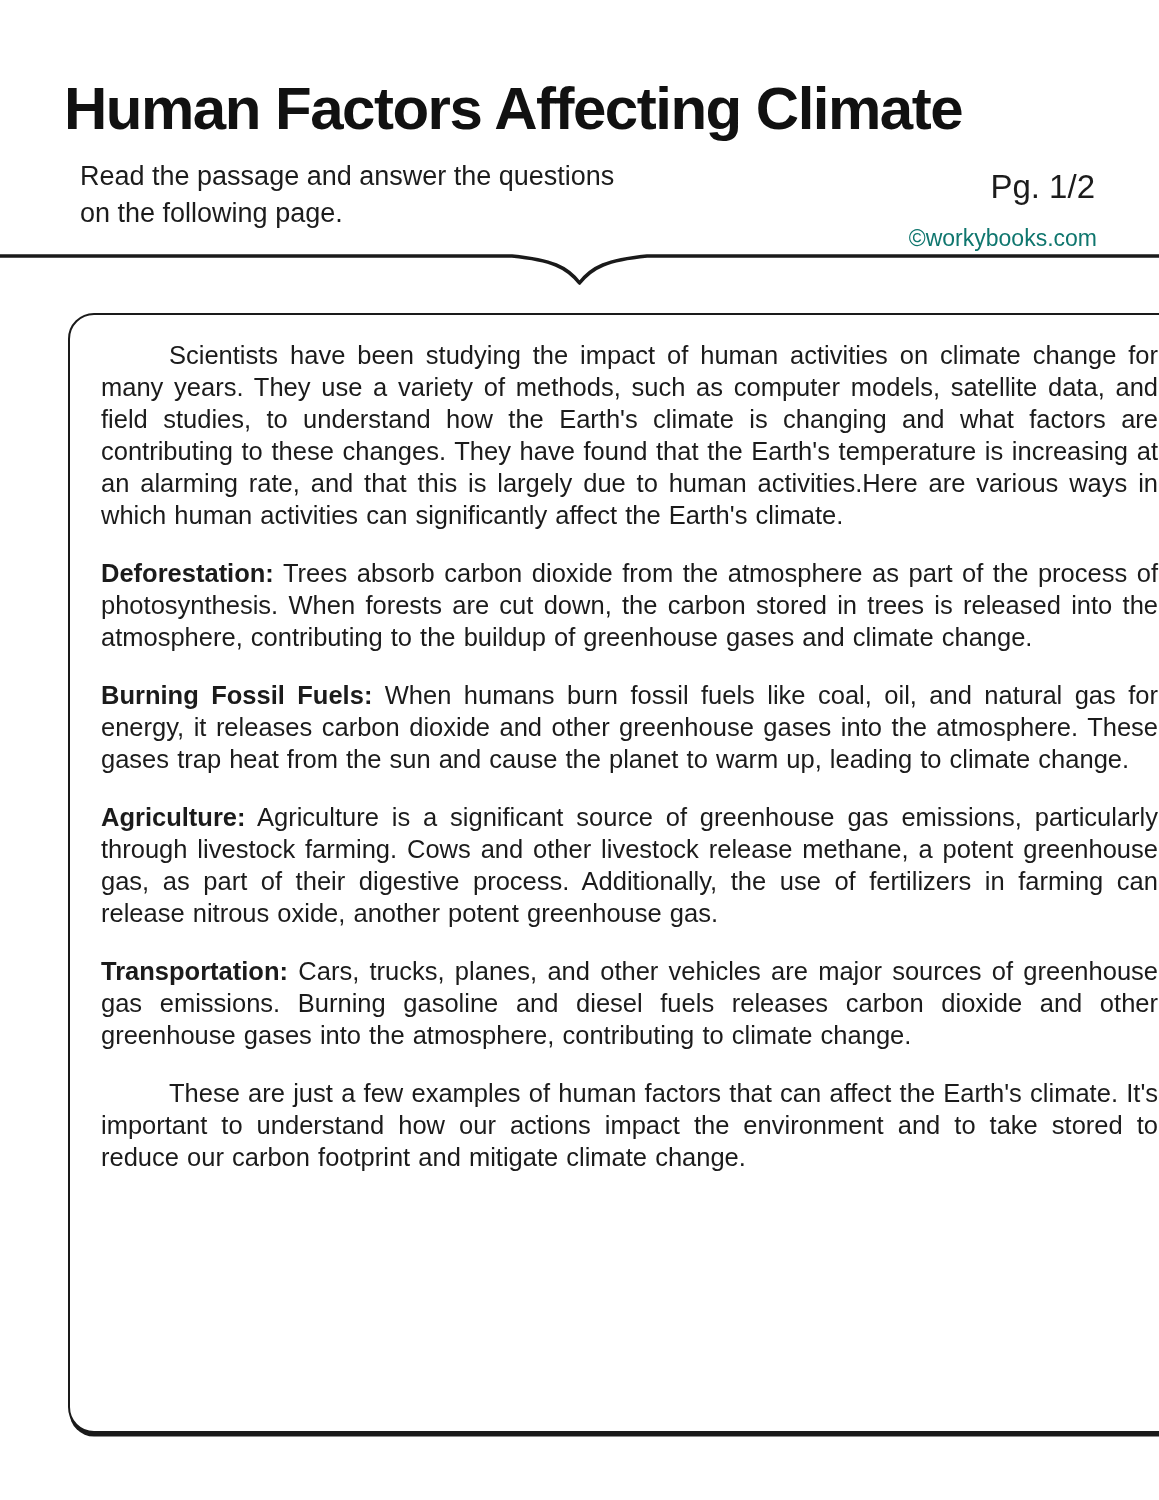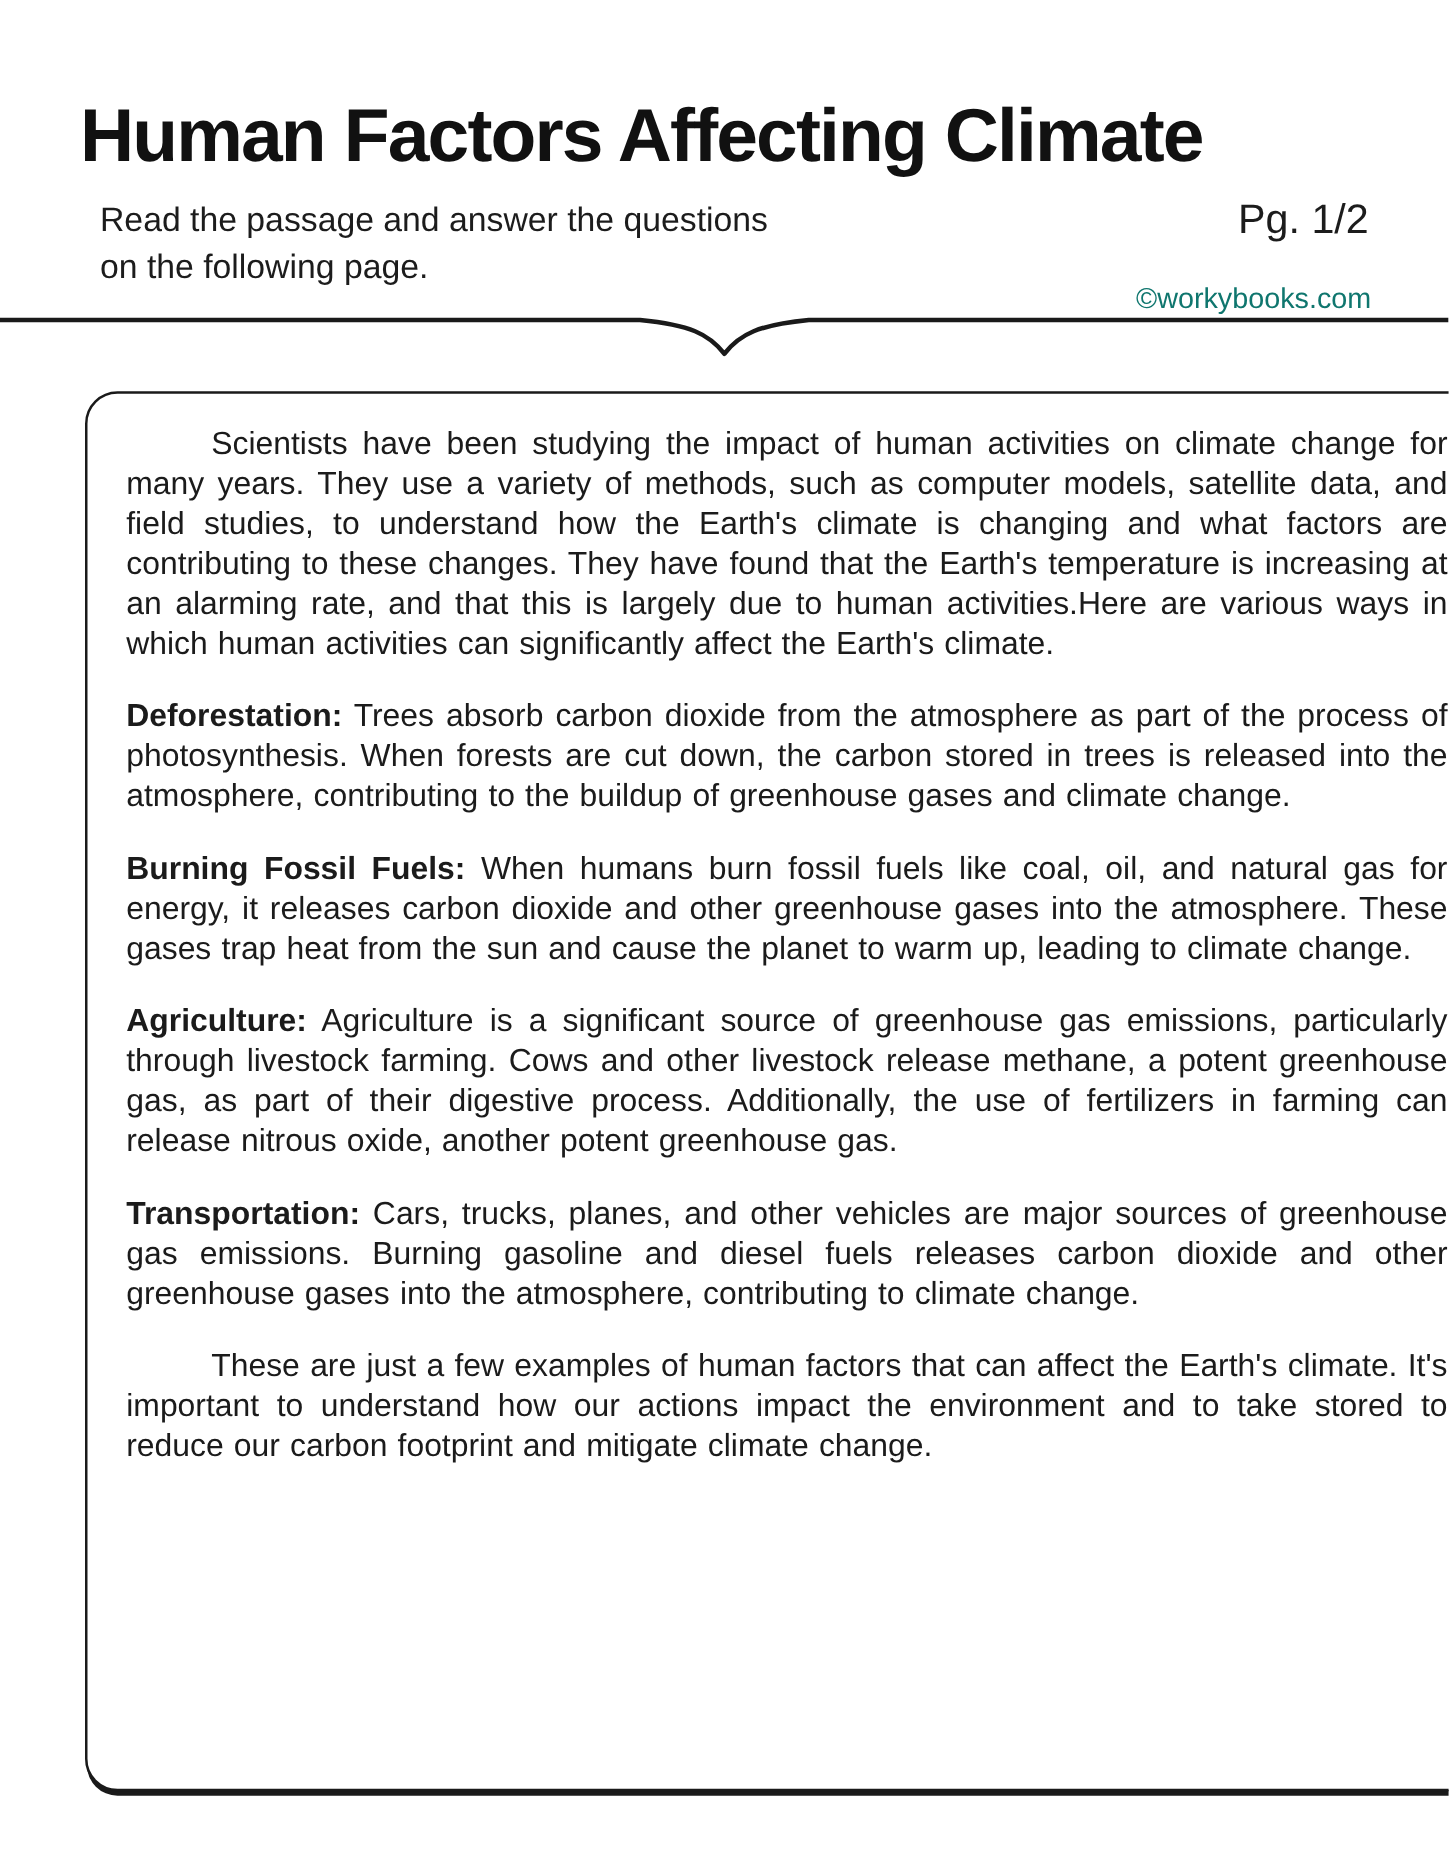--- a/index.html
+++ b/index.html
@@ -30,21 +30,21 @@
     top: 158px;
     font-size: 27px;
     line-height: 37px;
     white-space: pre-line;
     color: #1c1c1c;
     margin-left: 12px;
   }
   .page-num {
     position: absolute;
     right: 64px;
-    top: 156px;
+    top: 168px;
     font-size: 33px;
     color: #1c1c1c;
   }
   .copyright {
     position: absolute;
     right: 62px;
     top: 225px;
     font-size: 23px;
     color: #0f766e;
   }

